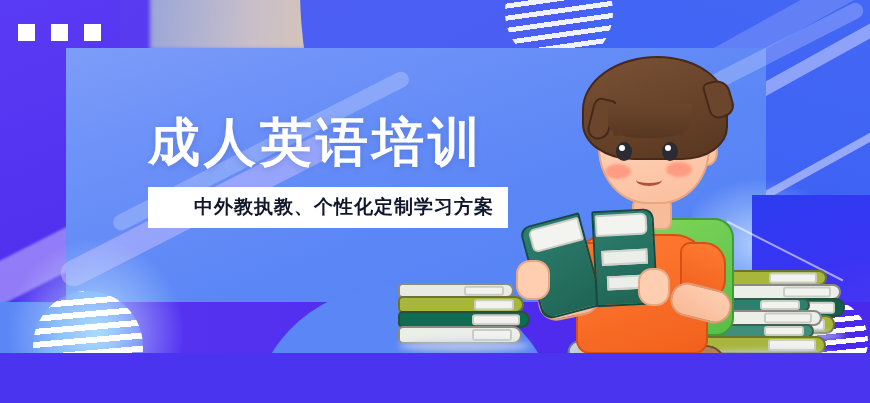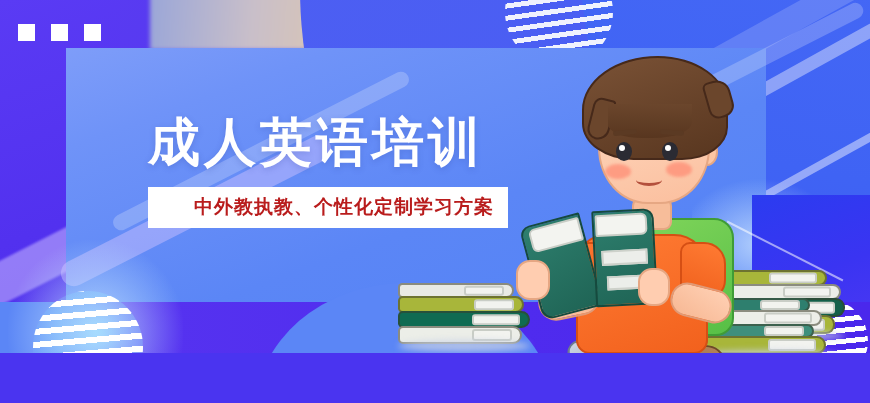--- a/index.html
+++ b/index.html
@@ -124,21 +124,21 @@
   .subtitle{
     margin-top:8px; font-size:30px; font-weight:bold; color:#ffffff;
     letter-spacing:3px; white-space:nowrap;
     text-shadow:0 2px 5px rgba(40,60,150,.2);
   }
   .tagbox{
     margin-top:14px; display:inline-block; background:#ffffff;
     padding:7px 14px 8px; white-space:nowrap;
   }
   .tagbox span{
-    font-size:19px; font-weight:bold; color:#b91c1c; letter-spacing:1px;padding-left:32px;
+    font-size:19px; font-weight:bold; color:#0f172a; letter-spacing:1px;padding-left:32px;
   }
 
   
   .boy{ position:absolute; left:520px; top:46px; width:230px; height:330px; }
 
   
   .bag{ position:absolute; left:118px; top:172px; width:96px; height:118px;
     background:linear-gradient(150deg,#7fd45a,#57bf46); border-radius:26px 20px 18px 18px;
     border:2.5px solid #3f9c36; }
   .bag-pocket{ position:absolute; left:136px; top:215px; width:58px; height:48px;

